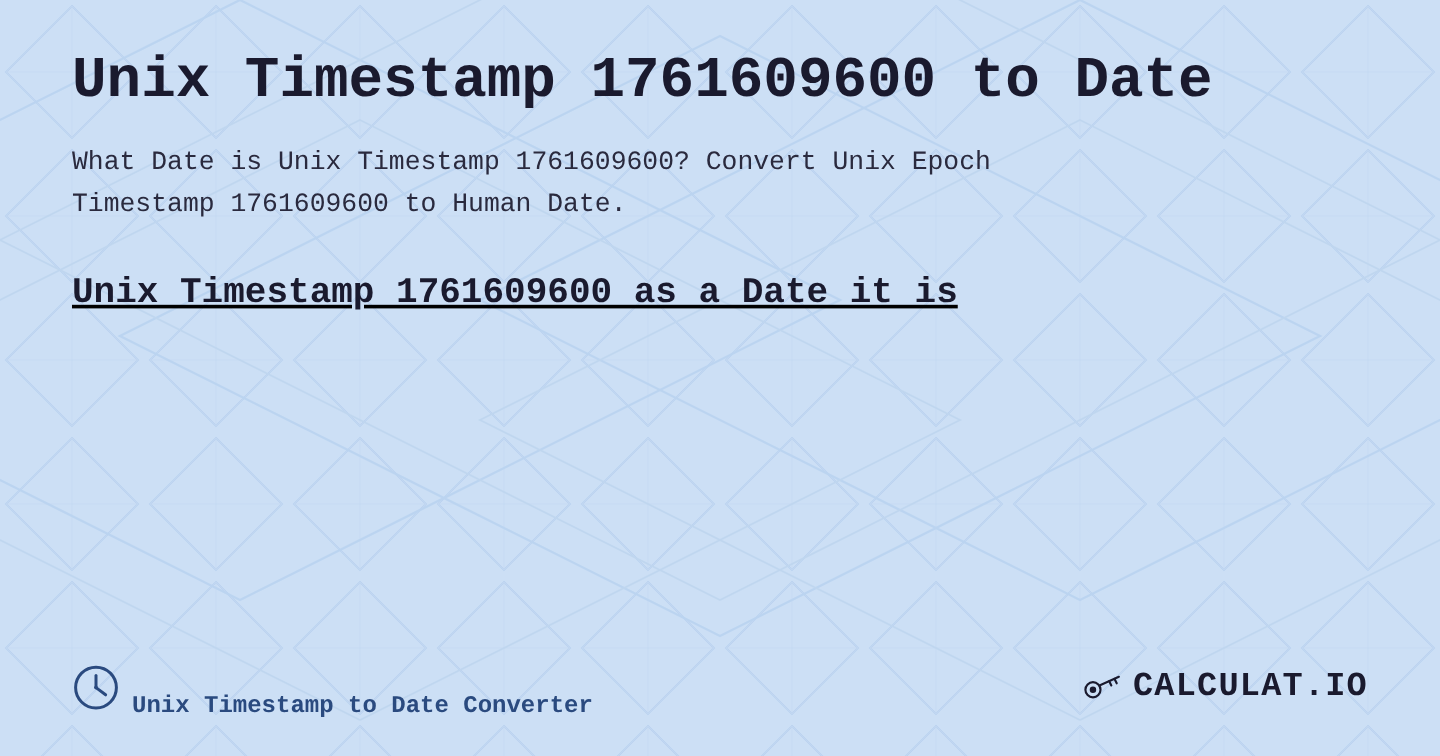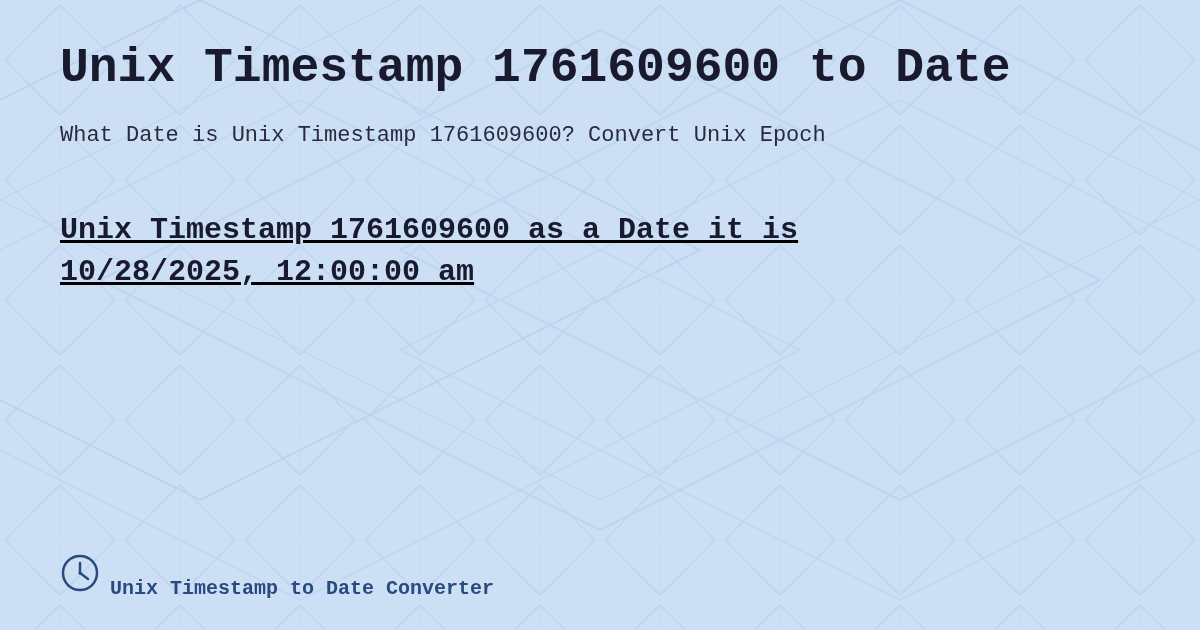--- a/index.html
+++ b/index.html
@@ -50,21 +50,21 @@
       color: #1a1a2e;
       line-height: 1.2;
       margin-bottom: 20px;
       font-family: 'Courier New', Courier, monospace;
     }
 
     .description {
       font-size: 22px;
       color: #2a2a3e;
       line-height: 1.6;
-      margin-bottom: 46px;
+      margin-bottom: 26px;
       font-family: 'Courier New', Courier, monospace;
     }
 
     .result-section {
       margin-top: 10px;
       text-decoration: underline;
     }
 
     .result-text {
       font-size: 30px;
@@ -154,37 +154,49 @@
 
 <div class="content">
 
   <div>
     <h1 class="main-title">Unix Timestamp 1761609600 to Date</h1>
   </div>
 
   <div>
     <p class="description">
       <span>What Date is Unix Timestamp 1761609600? Convert Unix Epoch</span><br>
+      <span>Timestamp 1761609600 to Human Date.</span>
     </p>
   </div>
 
   <div class="result-section">
     <p class="result-text">
       <span>Unix Timestamp 1761609600 as a Date it is</span><br>
-      <span>10/28/2025, 12:00:00 am</span>
     </p>
   </div>
 
   <div class="footer">
     <div class="footer-left">
 
       <svg class="clock-icon" viewBox="0 0 40 40" fill="none" xmlns="http://www.w3.org/2000/svg">
         <circle cx="20" cy="20" r="17" stroke="#2a4a7f" stroke-width="2.5" fill="none"></circle>
         <line x1="20" y1="20" x2="20" y2="10" stroke="#2a4a7f" stroke-width="2.5" stroke-linecap="round"></line>
         <line x1="20" y1="20" x2="28" y2="26" stroke="#2a4a7f" stroke-width="2.5" stroke-linecap="round"></line>
         <circle cx="20" cy="20" r="1.5" fill="#2a4a7f"></circle>
       </svg>
       <span class="footer-label">Unix Timestamp to Date Converter</span>
     </div>
 
+    <div class="logo-area">
+
+      <svg class="logo-icon" viewBox="0 0 40 40" fill="none" xmlns="http://www.w3.org/2000/svg">
+
+        <circle cx="12" cy="22" r="7" stroke="#1a1a2e" stroke-width="2" fill="none"></circle>
+        <circle cx="12" cy="22" r="3" fill="#1a1a2e"></circle>
+        <line x1="18" y1="18" x2="36" y2="10" stroke="#1a1a2e" stroke-width="2" stroke-linecap="round"></line>
+        <line x1="32" y1="12" x2="34" y2="16" stroke="#1a1a2e" stroke-width="2" stroke-linecap="round"></line>
+        <line x1="27" y1="14" x2="29" y2="18" stroke="#1a1a2e" stroke-width="2" stroke-linecap="round"></line>
+      </svg>
+      <span class="logo-text">CALCULAT.IO</span>
+    </div>
   </div>
 
 </div>
 
 </body></html>

